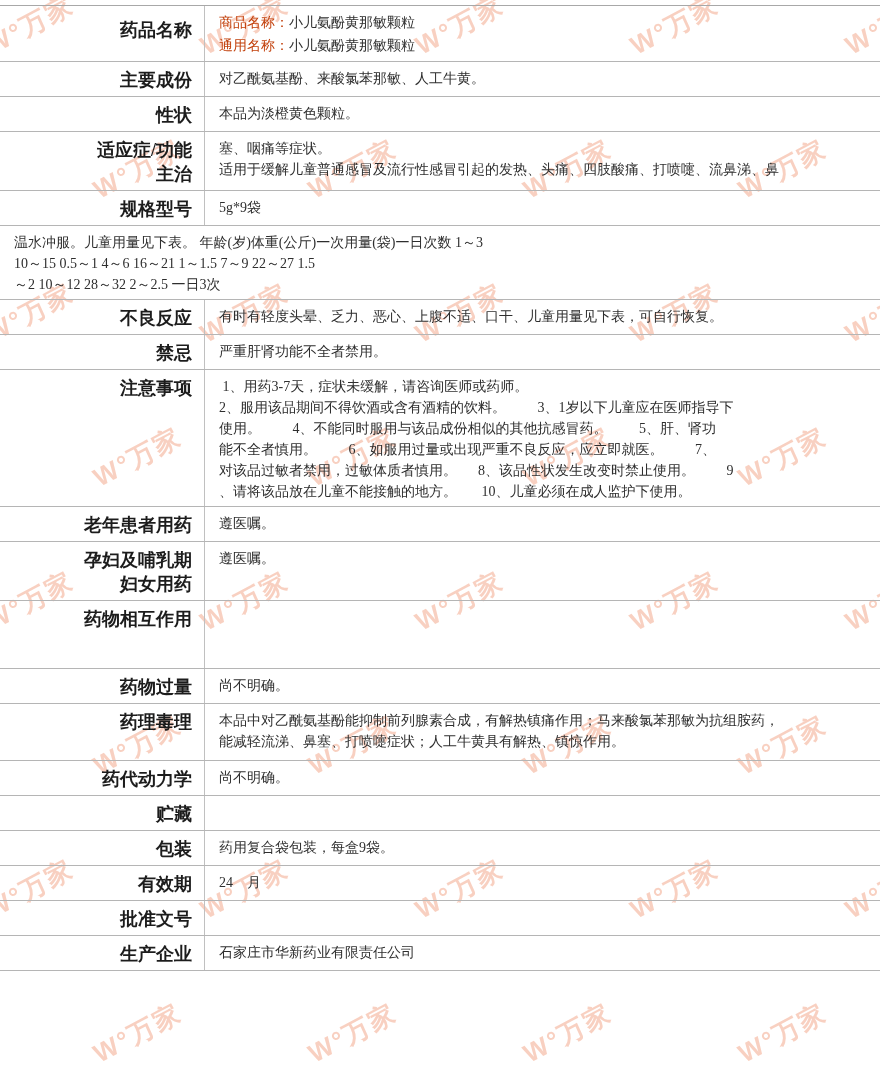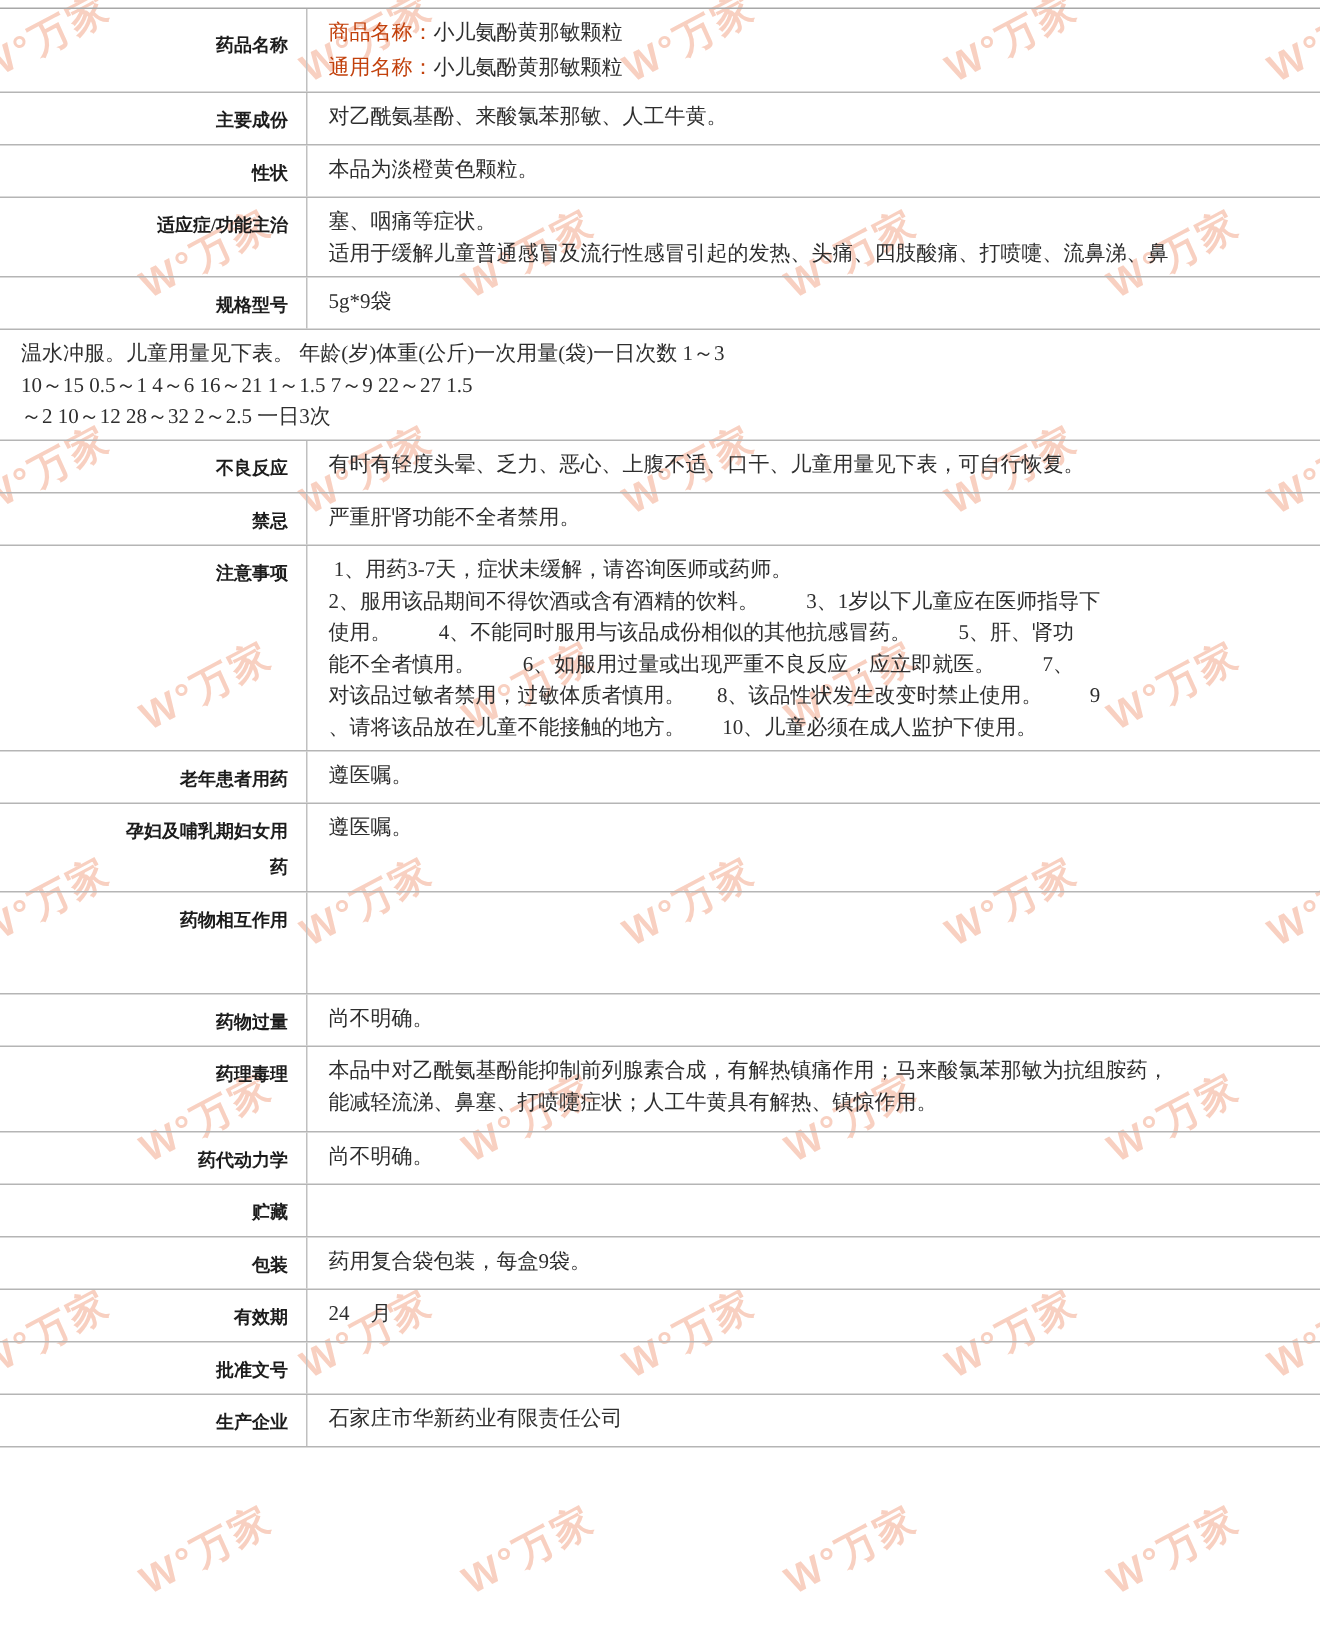--- a/index.html
+++ b/index.html
@@ -38,21 +38,21 @@
     width:205px;
     box-sizing:border-box;
     border-right:1px solid #c0c0c0;
     text-align:right;
     padding:6px 12px 4px 0;
   }
   .lbl{
     display:inline-block;
     max-width:112px;
     font-weight:bold;
-    font-size:12px;
+    font-size:18px;
     line-height:24px;
     color:#1c1c1c;
   }
   .cell-content{
     flex:1;
     box-sizing:border-box;
     padding:6px 10px 4px 14px;
     font-size:14px;
     line-height:21px;
     color:#2e2e2e;

